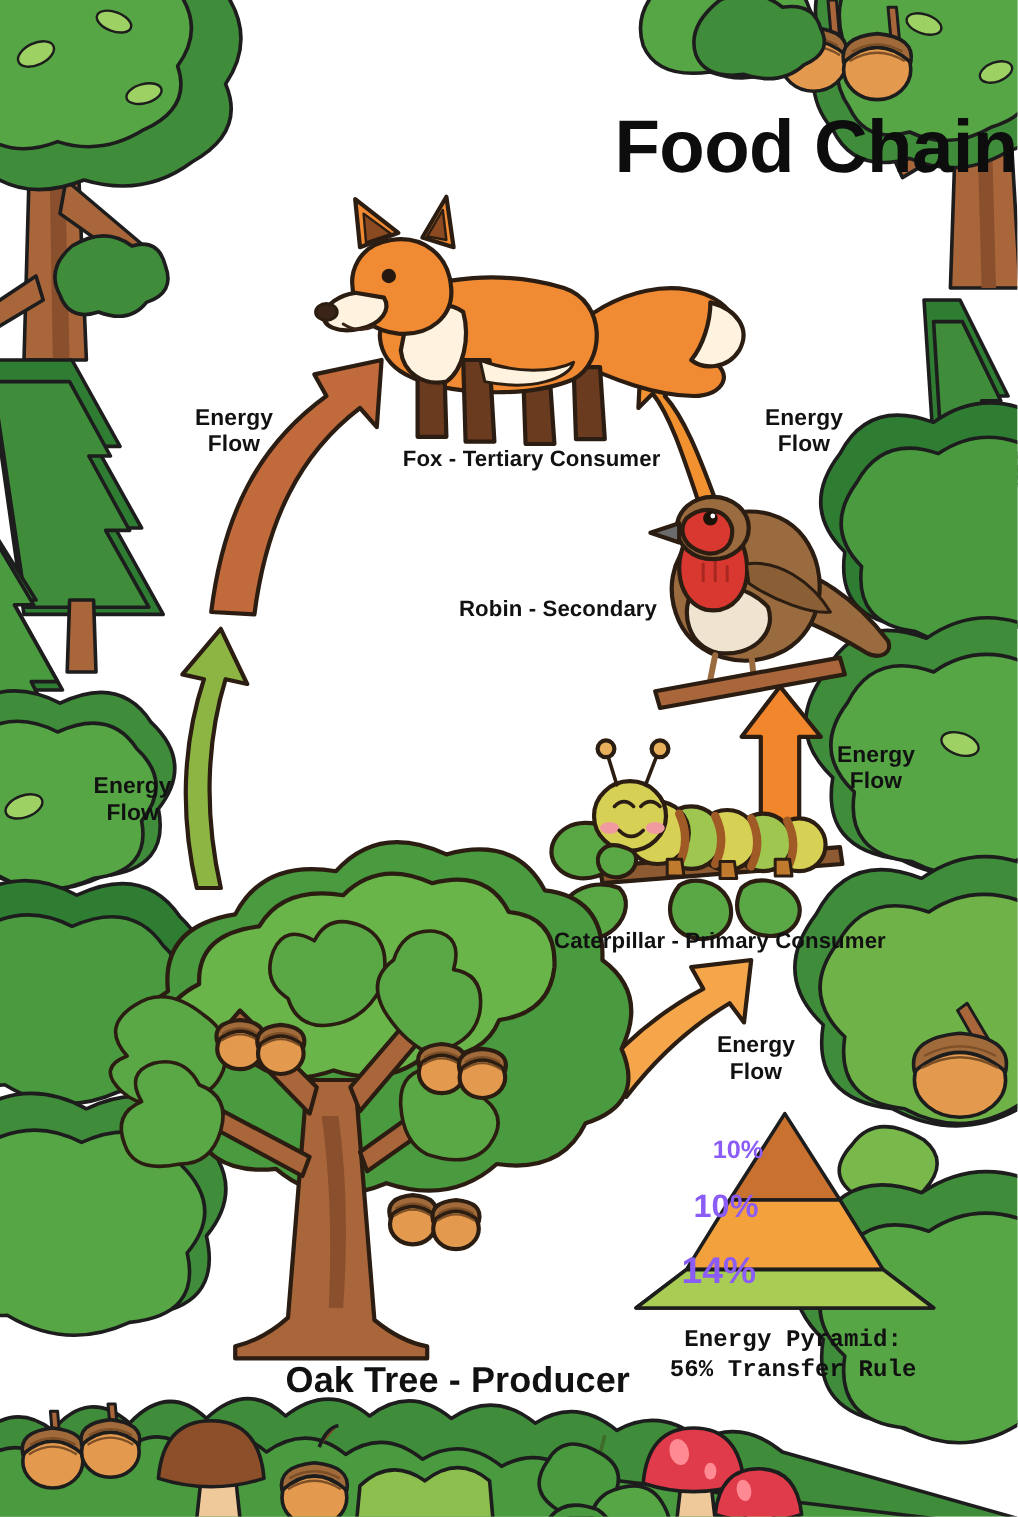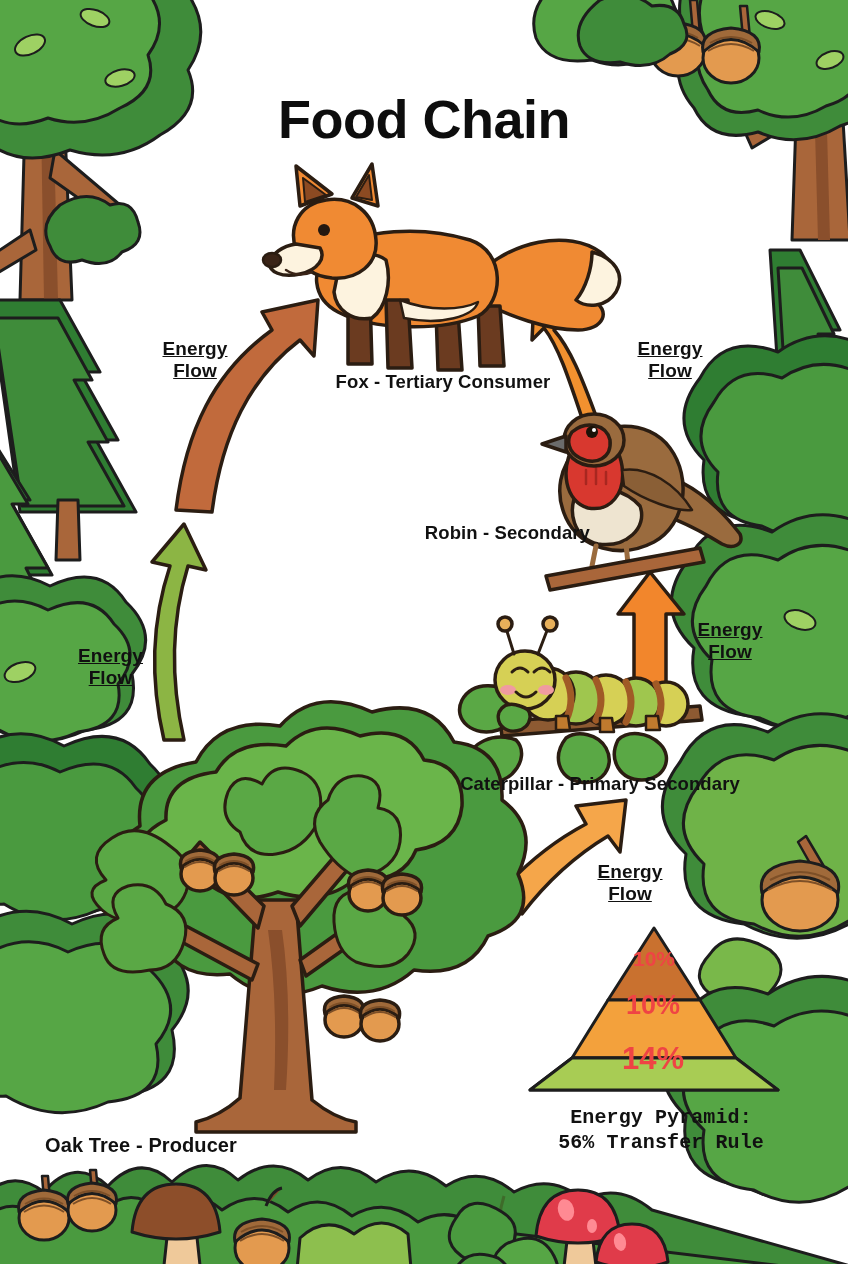--- a/index.html
+++ b/index.html
@@ -14,46 +14,46 @@
     width: 848px; height: 1264px;
     background: #ffffff;
   }
   .layer { position: absolute; inset: 0; }
   svg.layer { width: 848px; height: 1264px; display: block; }
 
   
   .txt { position: absolute; color: #111111; font-weight: 800; letter-spacing: .1px; }
   #title {
     left: 0; right: 0; top: 92px;
-    text-align: center;
-    font-size: 54px;
+    text-align: right;
+    font-size: 62px;
     line-height: 1;
     font-weight: 800;
     color: #0d0d0d;
     letter-spacing: -0.5px;
   }
   .label-main { font-size: 18.5px; line-height: 1.18; text-align: center; }
-  .label-big  { font-size: 20px;   line-height: 1.15; text-align: left; }
-  .label-flow { font-size: 19px;   line-height: 1.16; text-align: center; text-decoration: underline; }
+  .label-big  { font-size: 30px;   line-height: 1.15; text-align: right; }
+  .label-flow { font-size: 19px;   line-height: 1.16; text-align: center; }
   .label-cap  { font-size: 20px;   line-height: 1.25; text-align: center; }
 
   #lbl-fox         { left: 243px; top: 371px; width: 400px; text-align: center; }
-  #lbl-robin       { left: 340px; top: 522px; width: 250px; text-align: right; }
+  #lbl-robin       { left: 340px; top: 496px; width: 250px; }
   #lbl-caterpillar { left: 395px; top: 773px; width: 410px; }
   #lbl-oak         { left: 45px;  top: 1134px; width: 480px; }
 
   #flow-1 { left: 120px; top: 338px; width: 150px; }
   #flow-2 { left: 595px; top: 338px; width: 150px; }
   #flow-3 { left: 33px;  top: 645px; width: 155px; }
   #flow-4 { left: 655px; top: 619px; width: 150px; }
   #flow-5 { left: 555px; top: 861px; width: 150px; }
 
   #pyramid-caption { left: 533px; top: 1105px; width: 256px; font-family: Liberation Mono, monospace; }
 
-  .pct { position: absolute; font-weight: 800; color: #ef4444; text-align: center; }
+  .pct { position: absolute; font-weight: 800; color: #8b5cf6; }
   #pct-top { left: 594px; top: 947px; width: 120px; font-size: 21px; }
   #pct-mid { left: 578px; top: 990px; width: 150px; font-size: 27px; }
   #pct-bot { left: 568px; top: 1041px; width: 170px; font-size: 31px; }
 </style>
 </head>
 <body>
 
 <div id="poster">
 
   <svg class="layer" viewBox="0 0 848 1264">
@@ -364,21 +364,21 @@
   <div class="pct" id="pct-top">10%</div>
   <div class="pct" id="pct-mid">10%</div>
   <div class="pct" id="pct-bot">14%</div>
 
   <div class="txt label-main" id="lbl-fox">Fox - Tertiary Consumer</div>
 
   <div class="txt label-main" id="lbl-robin">
     <div>Robin - Secondary</div>
   </div>
 
-  <div class="txt label-main" id="lbl-caterpillar">Caterpillar - Primary Secondary</div>
+  <div class="txt label-main" id="lbl-caterpillar">Caterpillar - Primary Consumer</div>
 
   <div class="txt label-big" id="lbl-oak">Oak Tree - Producer</div>
 
   <div class="txt label-flow" id="flow-1">
     <div>Energy</div>
     <div>Flow</div>
   </div>
 
   <div class="txt label-flow" id="flow-2">
     <div>Energy</div>

